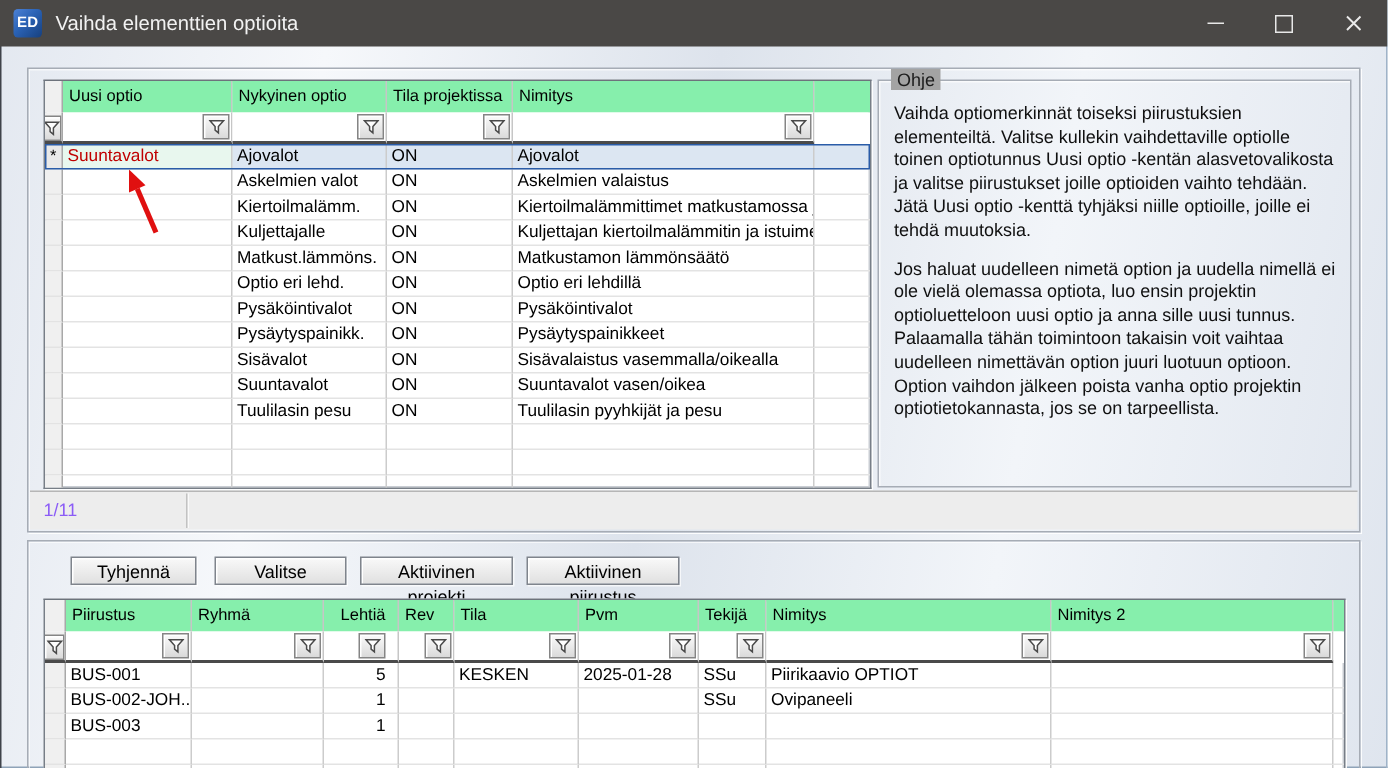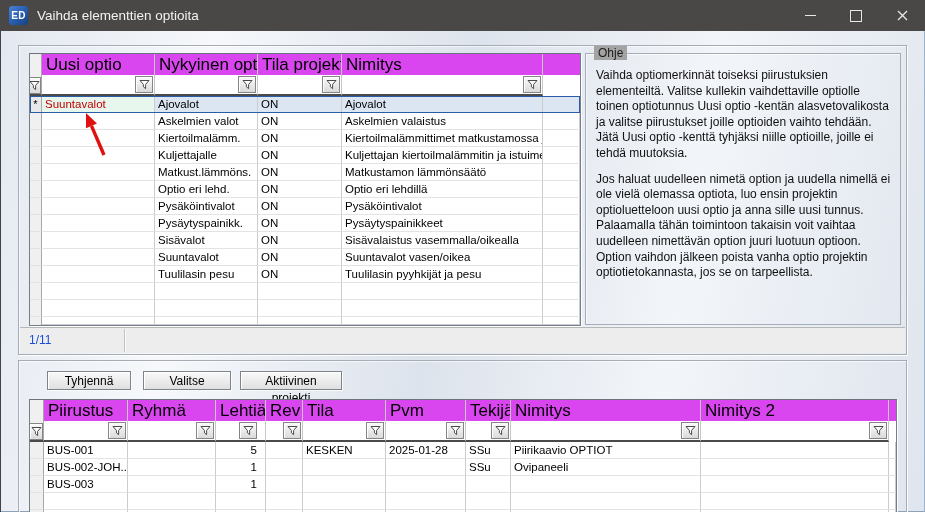--- a/index.html
+++ b/index.html
@@ -29,42 +29,42 @@
   .helptext p{margin:10px 0 0 0;}
   
   .tablebox{position:absolute;background:#fff;border:1px solid #777e87;border-top-color:#6d737c;box-shadow:1px 1px 0 rgba(255,255,255,.9), inset 0 0 0 1px #c9cdd3;overflow:hidden;}
   .tb-options{left:10px;top:7px;width:550px;height:271px;}
   .tb-drawings{left:10px;top:38px;width:866px;height:122px;}
   .hrow,.frow,.trow{display:flex;box-sizing:border-box;}
   .hrow{height:21px;line-height:21px;}
   .frow{height:21px;}
   .trow{height:17px;line-height:16px;}
   .hcell,.fcell,.cell{box-sizing:border-box;overflow:hidden;white-space:nowrap;flex:0 0 auto;}
-  .hcell{font-size:17px;padding:0 4px;border-right:1px solid #c6c6c6;background:#d946ef;color:#000;}
+  .hcell{font-size:11px;padding:0 4px;border-right:1px solid #c6c6c6;background:#86efac;color:#000;}
   .fcell{border-right:1px solid #c6c6c6;border-bottom:2px solid #4a4a4a;background:#fff;display:flex;align-items:flex-end;justify-content:flex-end;padding:0 1px 1px 0;}
   .fcell.nofil{border-bottom:2px solid transparent;}
   .cell{font-size:11.5px;padding:0 3px;border-right:1px solid #cccccc;border-bottom:1px solid #e3e3e3;background:transparent;color:#000;}
   .rowhdr{padding:0;background:#f0f0f0;border-right:1px solid #a8a8a8;text-align:center;font-size:11px;}
   .filler{flex:1 1 auto;border-right:none;}
   .fbtn{width:16px;height:15px;background:linear-gradient(#fbfbfb,#dadada);border:1px solid #858585;box-shadow:inset 1px 1px 0 #fff;display:flex;align-items:center;justify-content:center;flex:0 0 auto;}
   .fcell.rowhdr .fbtn{width:12px;}
   
   .oc1{width:113px;} .oc2{width:103px;} .oc3{width:84px;} .oc4{width:201px;}
   .tb-options .rowhdr{width:12px;}
   
   .dc1{width:84px;} .dc2{width:88px;} .dc3{width:50px;text-align:right;padding-right:8px;} .dc4{width:37px;}
   .dc5{width:83px;} .dc6{width:80px;} .dc7{width:45px;} .dc8{width:190px;} .dc9{width:188px;}
   .tb-drawings .rowhdr{width:14px;}
   .hcell.dc3{text-align:right;}
   
   .trow.selected{background:#dce6f2;outline:1px solid #2a5ca8;outline-offset:-1px;}
   .trow.selected .rowhdr{background:#e9e9e9;}
   .cell.newopt{background:#e8f7ee;color:#c00000;}
   
-  .statusbar{position:absolute;left:1px;right:1px;bottom:1px;height:25px;background:#ededed;border-top:1px solid #b6b6b6;font-size:12px;color:#1d4ed8;}
+  .statusbar{position:absolute;left:1px;right:1px;bottom:1px;height:25px;background:#ededed;border-top:1px solid #b6b6b6;font-size:12px;color:#8b5cf6;}
   .statusbar .stext{position:absolute;left:9px;top:0;line-height:25px;}
   .statusdiv{position:absolute;left:104px;top:1px;bottom:1px;width:1px;background:#c2c2c2;box-shadow:1px 0 0 #fafafa;}
   
   .btnrow{position:absolute;left:0;top:10px;display:flex;}
   .pbtn{height:19px;box-sizing:border-box;border:1px solid #7f848c;background:linear-gradient(#f9f9f9,#e0e0e0);
     box-shadow:inset 1px 1px 0 #ffffff, 1px 1px 0 rgba(255,255,255,.7);
     font-family:"Liberation Sans",sans-serif;font-size:12px;color:#000;text-align:center;line-height:17px;}
   
   .annotation{position:absolute;left:74px;top:109px;width:36px;height:50px;z-index:5;pointer-events:none;}
 </style>
@@ -268,20 +268,21 @@
 <svg class="annotation" viewBox="0 0 36 50">
   <line x1="30" y1="46" x2="17.5" y2="16.9" stroke="#e01010" stroke-width="3.4"></line>
   <polygon points="12,4 23,14.5 12,19.3" fill="#e01010"></polygon>
 </svg>
 
 <div class="panel panel-lower">
   <div class="btnrow">
       <button class="pbtn" style="width: 84px; margin-left: 28px;">Tyhjennä</button>
       <button class="pbtn" style="width: 88px; margin-left: 12px;">Valitse</button>
       <button class="pbtn" style="width: 102px; margin-left: 9px;">Aktiivinen projekti</button>
+      <button class="pbtn" style="width: 102px; margin-left: 9px;">Aktiivinen piirustus</button>
     </div>
   <div class="tablebox tb-drawings">
       <div class="hrow">
         <div class="hcell rowhdr"></div>
         <div class="hcell dc1">Piirustus</div>
         <div class="hcell dc2">Ryhmä</div>
         <div class="hcell dc3">Lehtiä</div>
         <div class="hcell dc4">Rev</div>
         <div class="hcell dc5">Tila</div>
         <div class="hcell dc6">Pvm</div>

